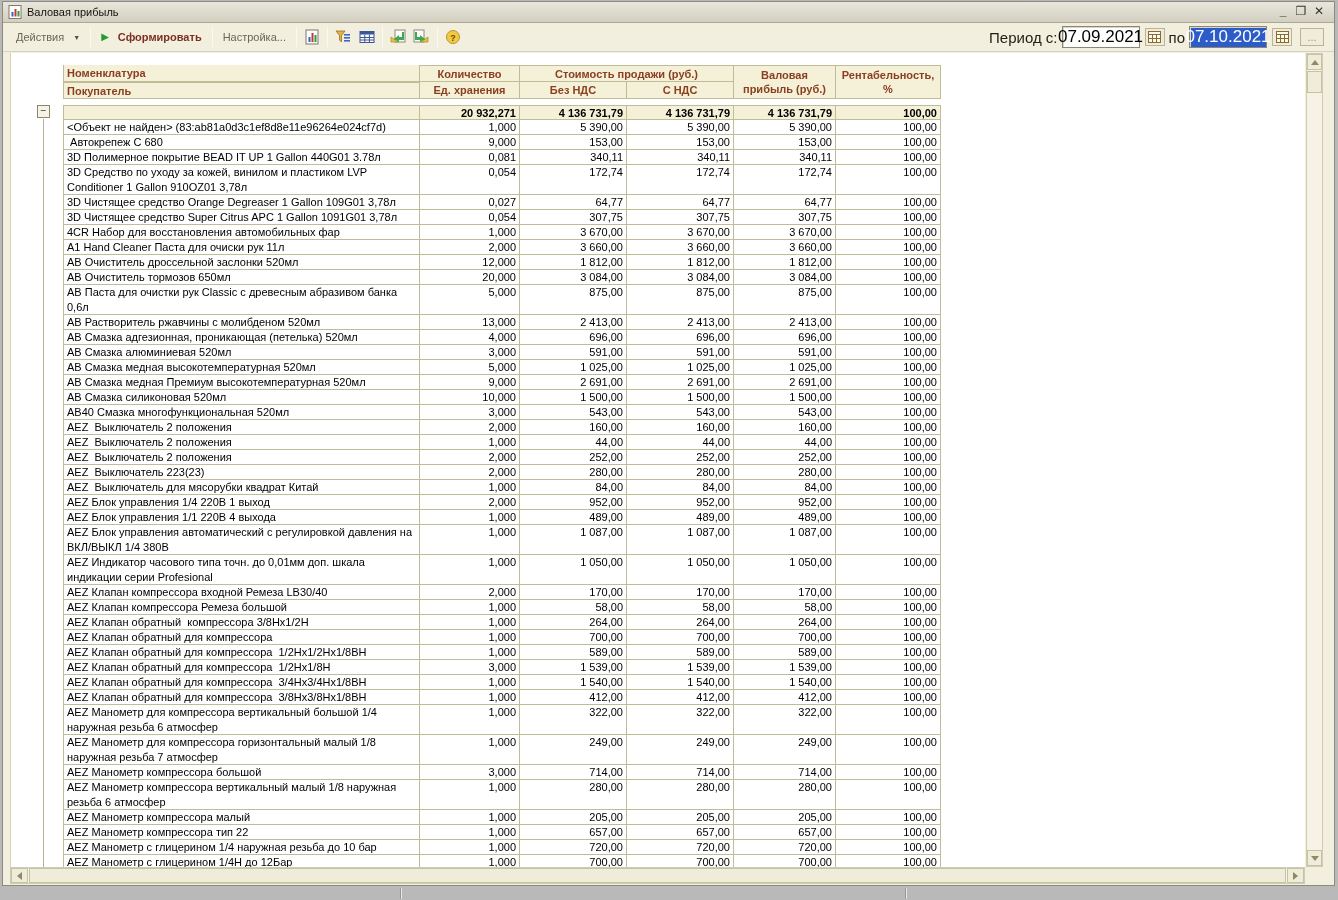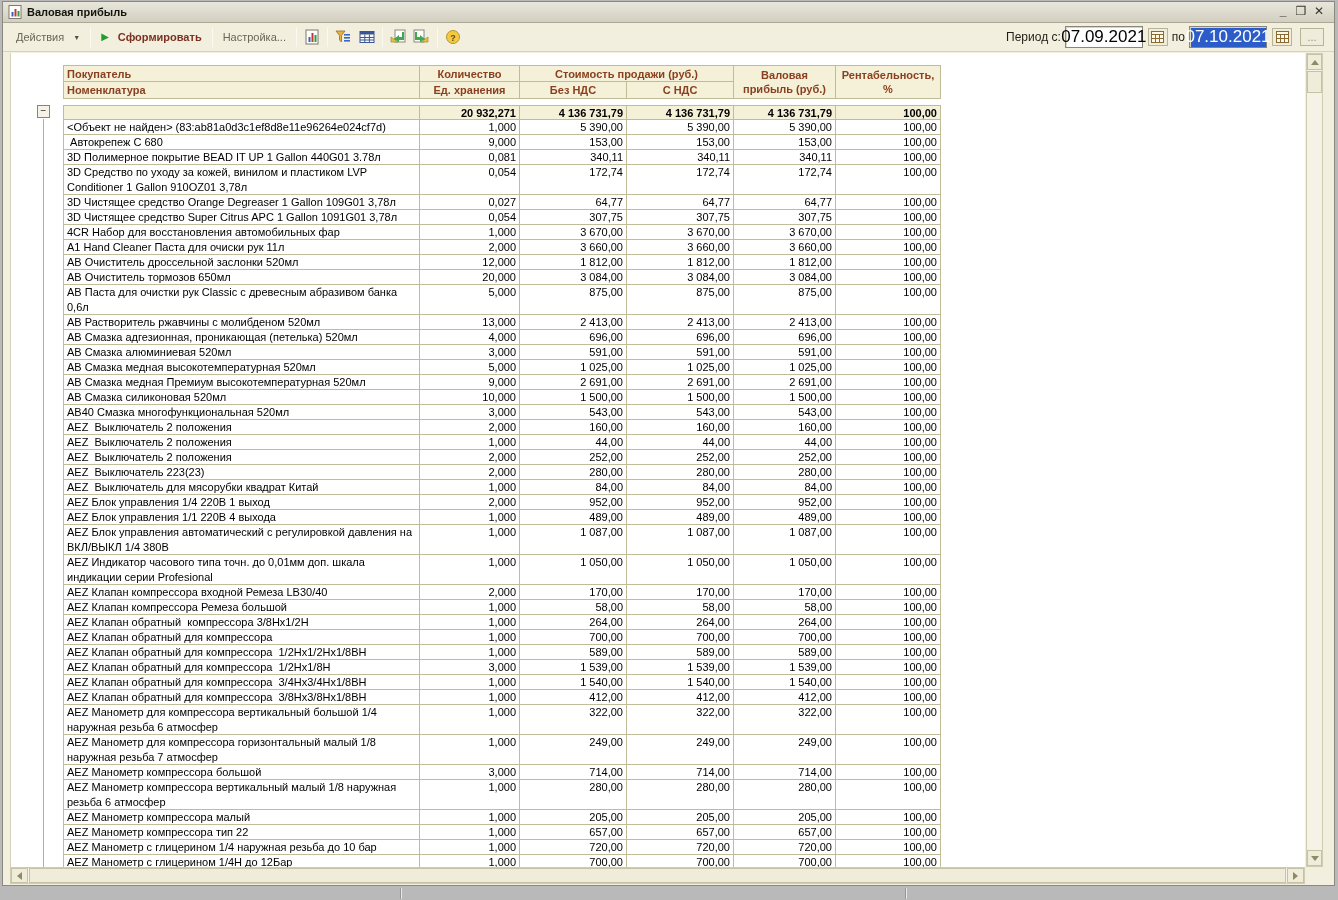--- a/index.html
+++ b/index.html
@@ -13,36 +13,36 @@
 
   .window{position:absolute; left:2px; top:1px; width:1333px; height:885px;
     border:1px solid #8c8a7e; background:var(--tbbg);
     box-shadow:inset 1px 1px 0 #fbfaf3, inset -1px -1px 0 #a9a699;
     display:flex; flex-direction:column;}
 
   
   .titlebar{height:21px; flex:0 0 21px; display:flex; align-items:center; padding:0 6px 0 5px;
     background:linear-gradient(180deg,#e9e7db,#d2cfc1); border-bottom:1px solid #aaa795;}
   .title-icon{width:14px; height:14px; margin-right:5px;}
-  .title-text{font-size:11px; font-weight:bold; color:#14140c;}
+  .title-text{font-size:11px; font-weight:normal; color:#14140c;}
   .tb-spacer{flex:1;}
   .winbtn{width:18px; height:16px; text-align:center; font-size:12px; font-weight:bold; color:#34342c;
     line-height:14px; cursor:default;}
 
   
   .toolbar{height:29px; flex:0 0 29px; display:flex; align-items:center; padding:0 6px;
     background:var(--tbbg); border-bottom:1px solid #d4d1bd;}
   .tbtn{display:flex; align-items:center; gap:9px; padding:3px 7px; font-size:11px; color:#6a6655;}
   .tbtn.generate{font-weight:bold; color:#7b3020;}
   .play{font-size:10px; color:#1e9e30; line-height:10px;}
   .drop{font-size:7px; color:#55513e;}
   .sep{width:1px; height:20px; background:#c9c5ab; border-right:1px solid #fbfaf0; margin:0 3px;}
   .ibtn{width:24px; height:22px; display:flex; align-items:center; justify-content:center;}
   .period{display:flex; align-items:center; gap:4px; margin-left:auto; padding-right:4px;}
-  .plabel{font-size:12px; color:#1e1e14;}
+  .plabel{font-size:15px; color:#1e1e14;}
   .dfield{width:78px; height:22px; background:#fff; border:1px solid #8a8778;
     box-shadow:inset 1px 1px 0 #d8d5c6; font-size:17px; display:flex; align-items:center; justify-content:center; color:#000;}
   .dfield.selected{background:var(--sel); color:#fff;}
   .calbtn{width:20px; height:18px; background:var(--sbbtn); border:1px solid #b8b495;
     display:flex; align-items:center; justify-content:center; margin-left:1px;}
   .morebtn{width:24px; height:18px; background:var(--sbbtn); border:1px solid #b8b495;
     font-size:11px; color:#9a9588; display:flex; align-items:center; justify-content:center; margin-left:4px;}
 
   
   .content{flex:1; position:relative; background:var(--tbbg); overflow:hidden;}
@@ -208,22 +208,22 @@
   </div>
 
   <div class="content">
     <div class="sheet">
       <div class="collapse-box">−</div>
       <div class="tree-line"></div>
 
       <div class="table">
         <div class="thead">
           <div class="hcol w-name">
+            <div class="hcell">Номенклатура</div>
             <div class="hcell topline">Покупатель</div>
-            <div class="hcell">Номенклатура</div>
           </div>
           <div class="hcol w-qty">
             <div class="hcell topline">Количество</div>
             <div class="hcell">Ед. хранения</div>
           </div>
           <div class="hcol w-cost">
             <div class="hcell topline w-cost">Стоимость продажи (руб.)</div>
             <div class="hrow">
               <div class="hcell w-nv">Без НДС</div>
               <div class="hcell w-wv">С НДС</div>

